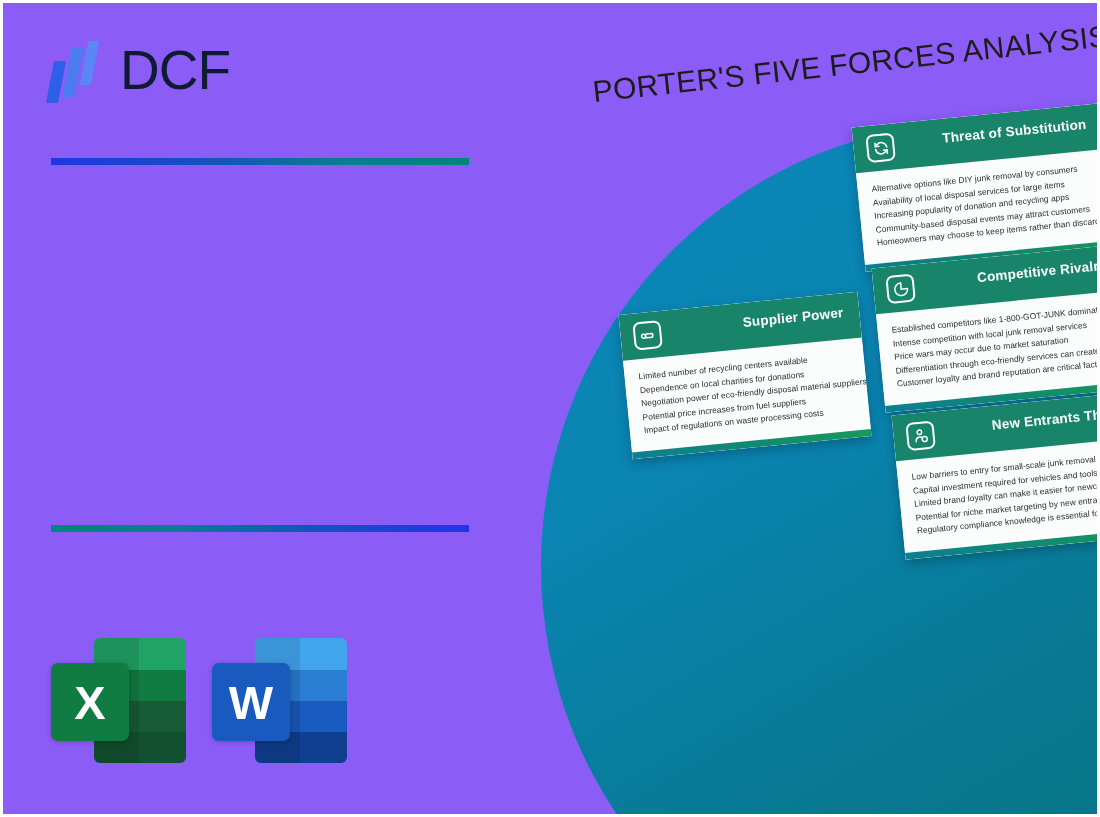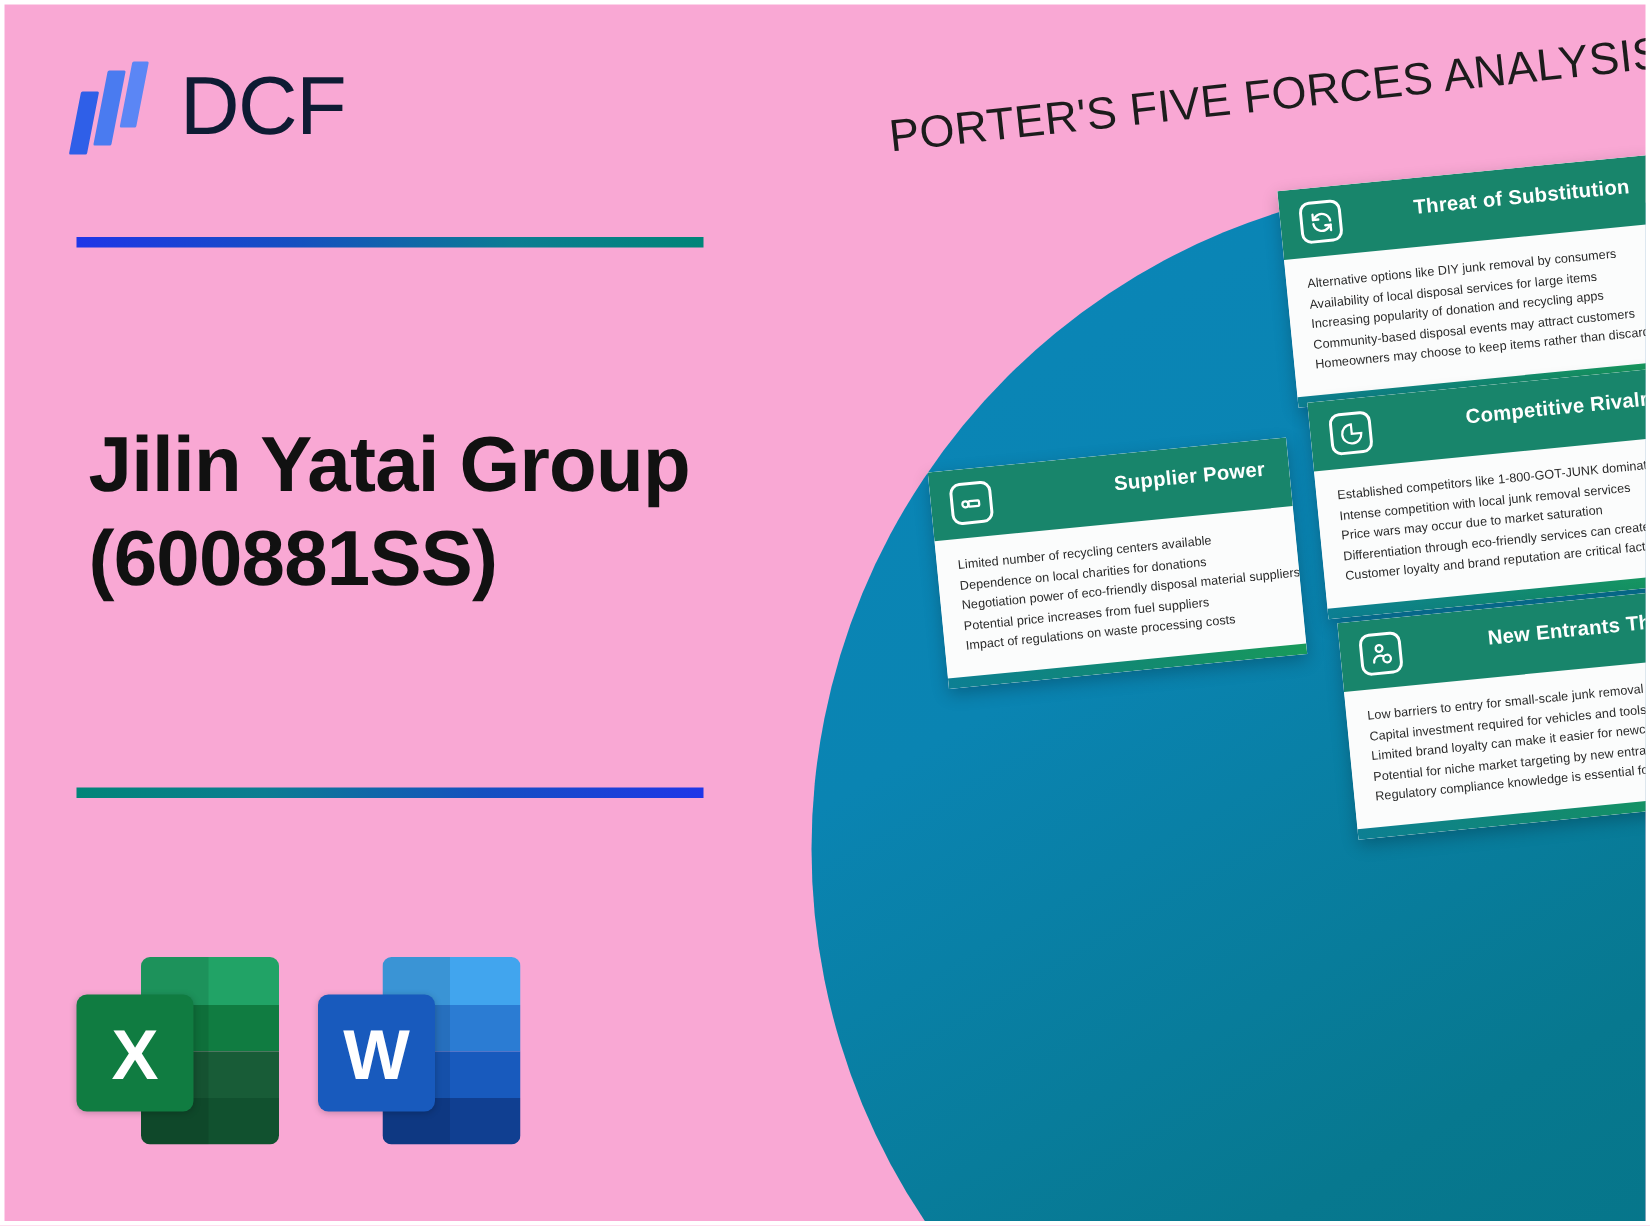--- a/index.html
+++ b/index.html
@@ -10,21 +10,21 @@
     overflow: hidden;
     background: #ffffff;
     font-family: "Liberation Sans", sans-serif;
   }
 
   #page {
     position: absolute;
     left: 0; top: 0;
     width: 1100px;
     height: 817px;
-    background: #f9a8d4;
+    background: #8b5cf6;
     border: 3px solid #ffffff;
     overflow: hidden;
   }
 
   
 
   .logo-wrap {
     position: absolute;
     left: 45px;
     top: 38px;
@@ -266,24 +266,20 @@
       <div class="logo-bar b1"></div>
       <div class="logo-bar b2"></div>
       <div class="logo-bar b3"></div>
     </div>
     <div class="logo-text">DCF</div>
   </div>
 
   <div class="divider top"></div>
   <div class="divider bottom"></div>
 
-  <div class="page-title">
-    <div>Jilin Yatai Group</div>
-    <div>(600881SS)</div>
-  </div>
 
   <div class="office-icons">
     <div class="office-icon xl">
       <div class="oi-sheet">
         <div class="oi-band r1"></div>
         <div class="oi-band r2"></div>
         <div class="oi-band r3"></div>
         <div class="oi-band r4"></div>
         <div class="oi-band-light"></div>
       </div>

